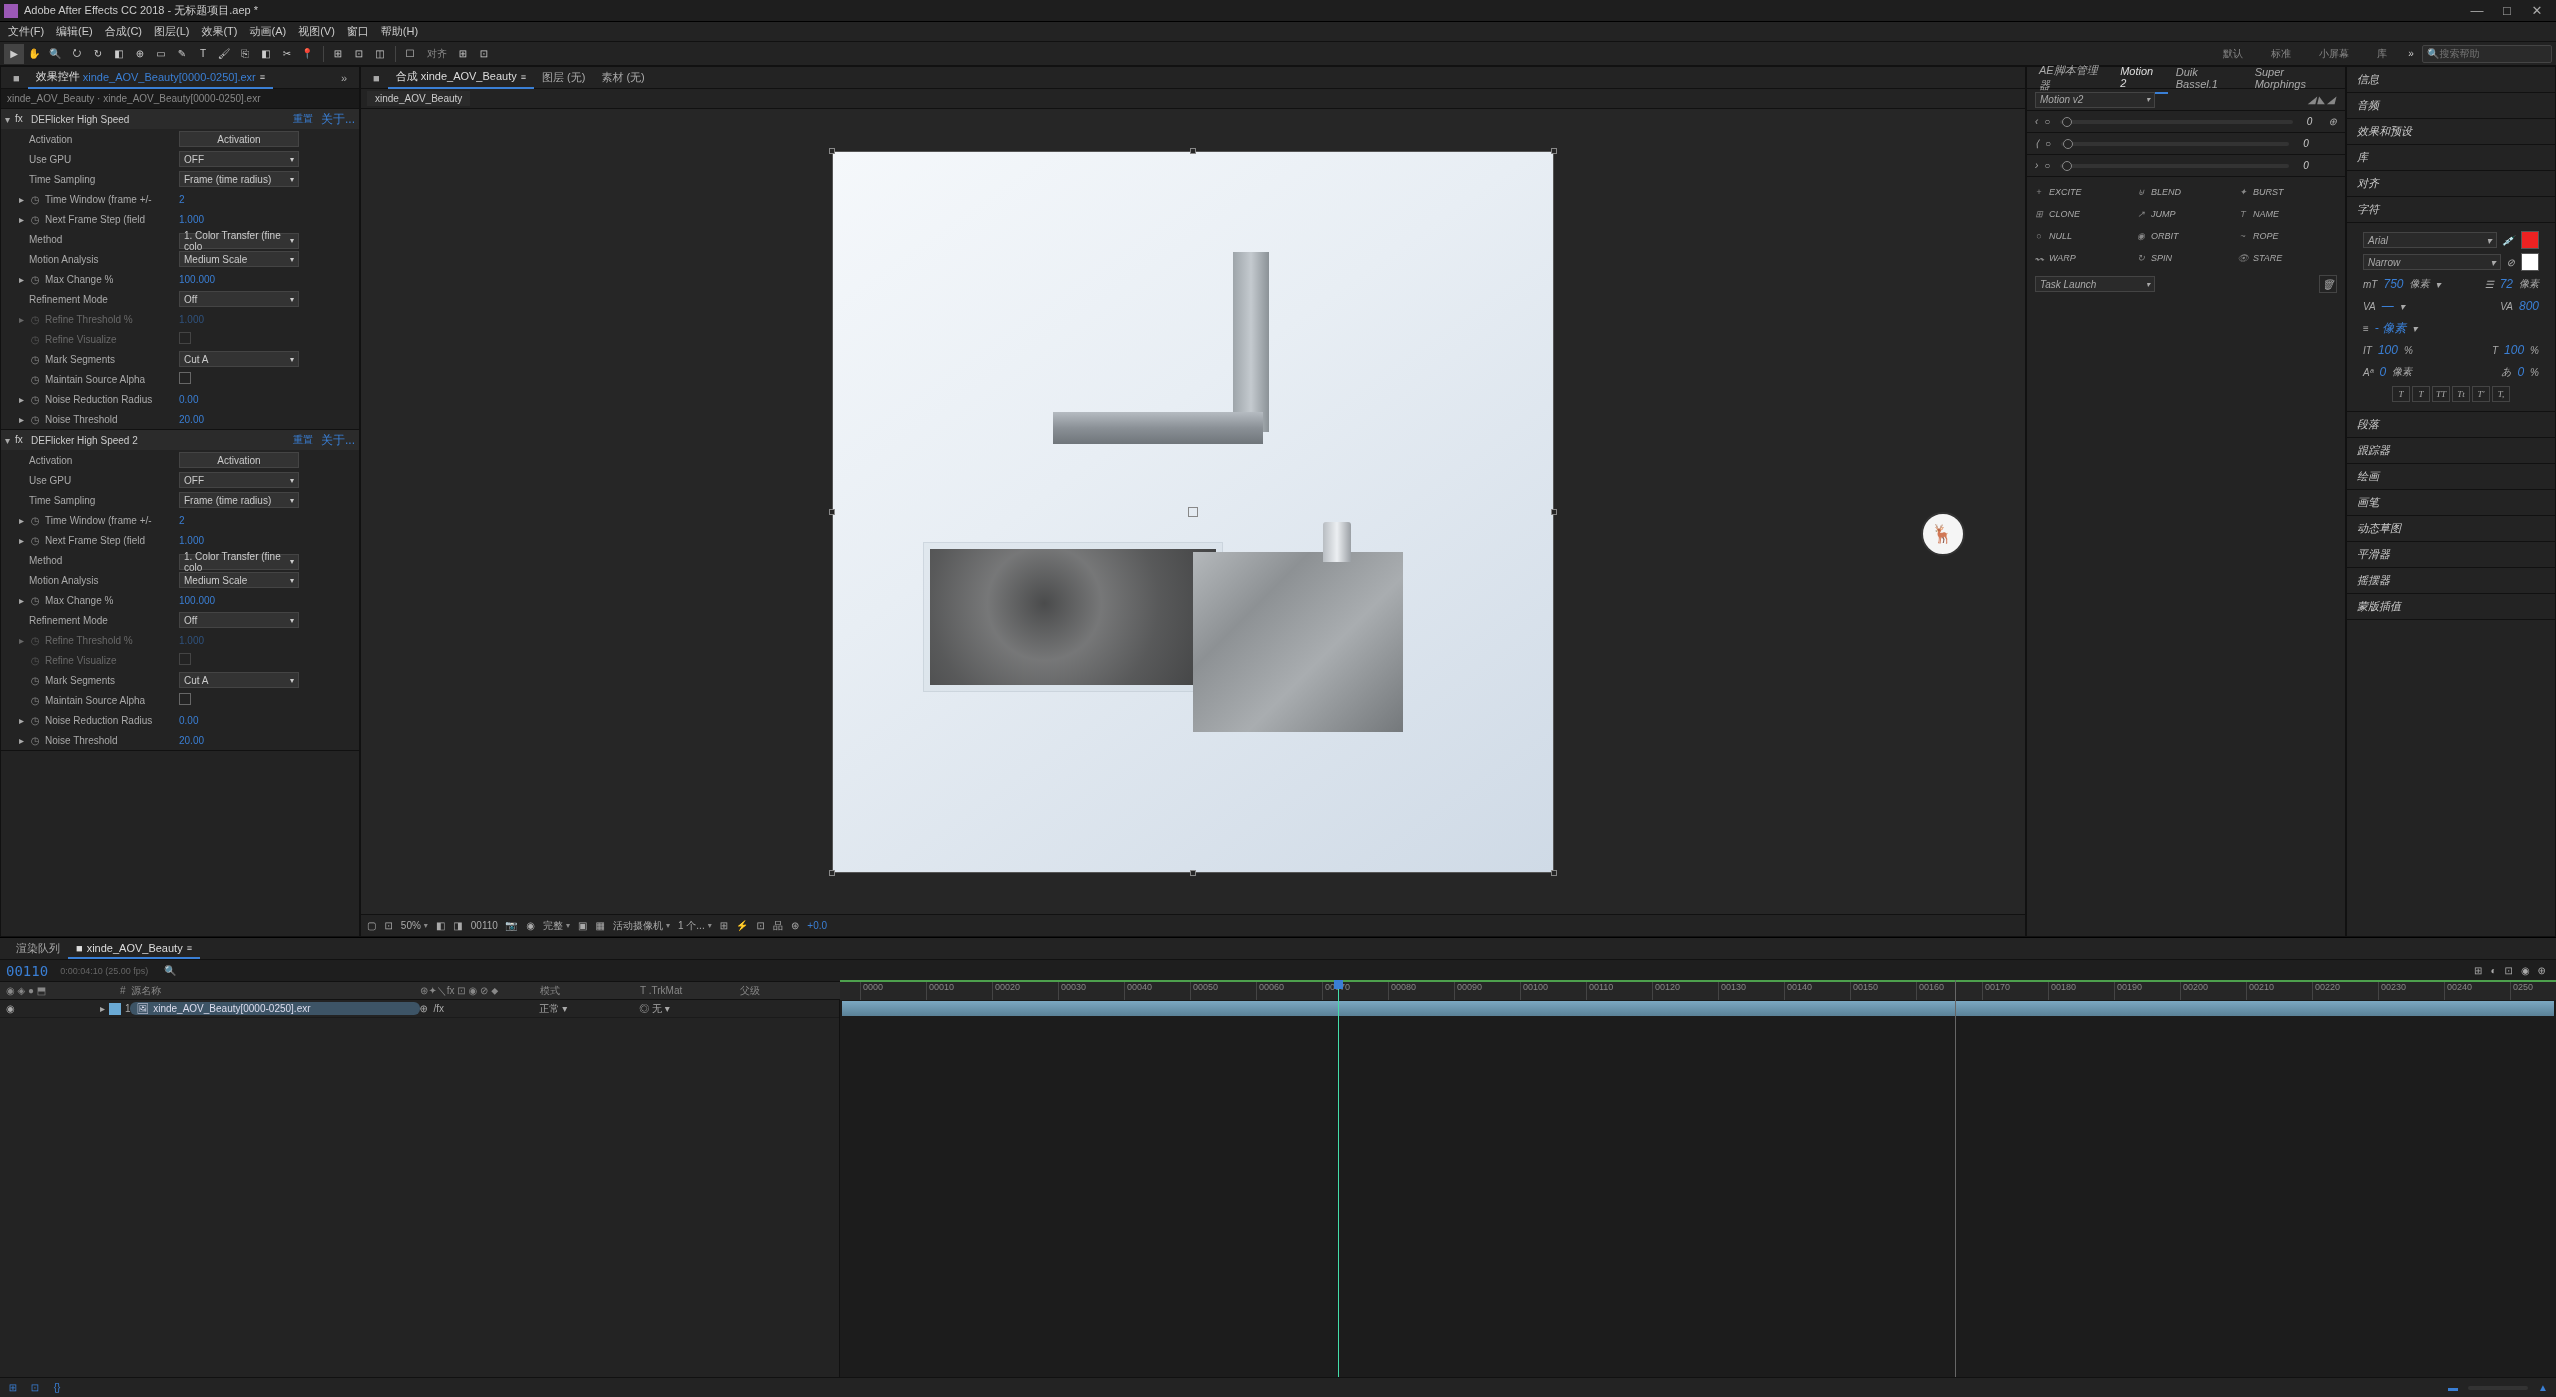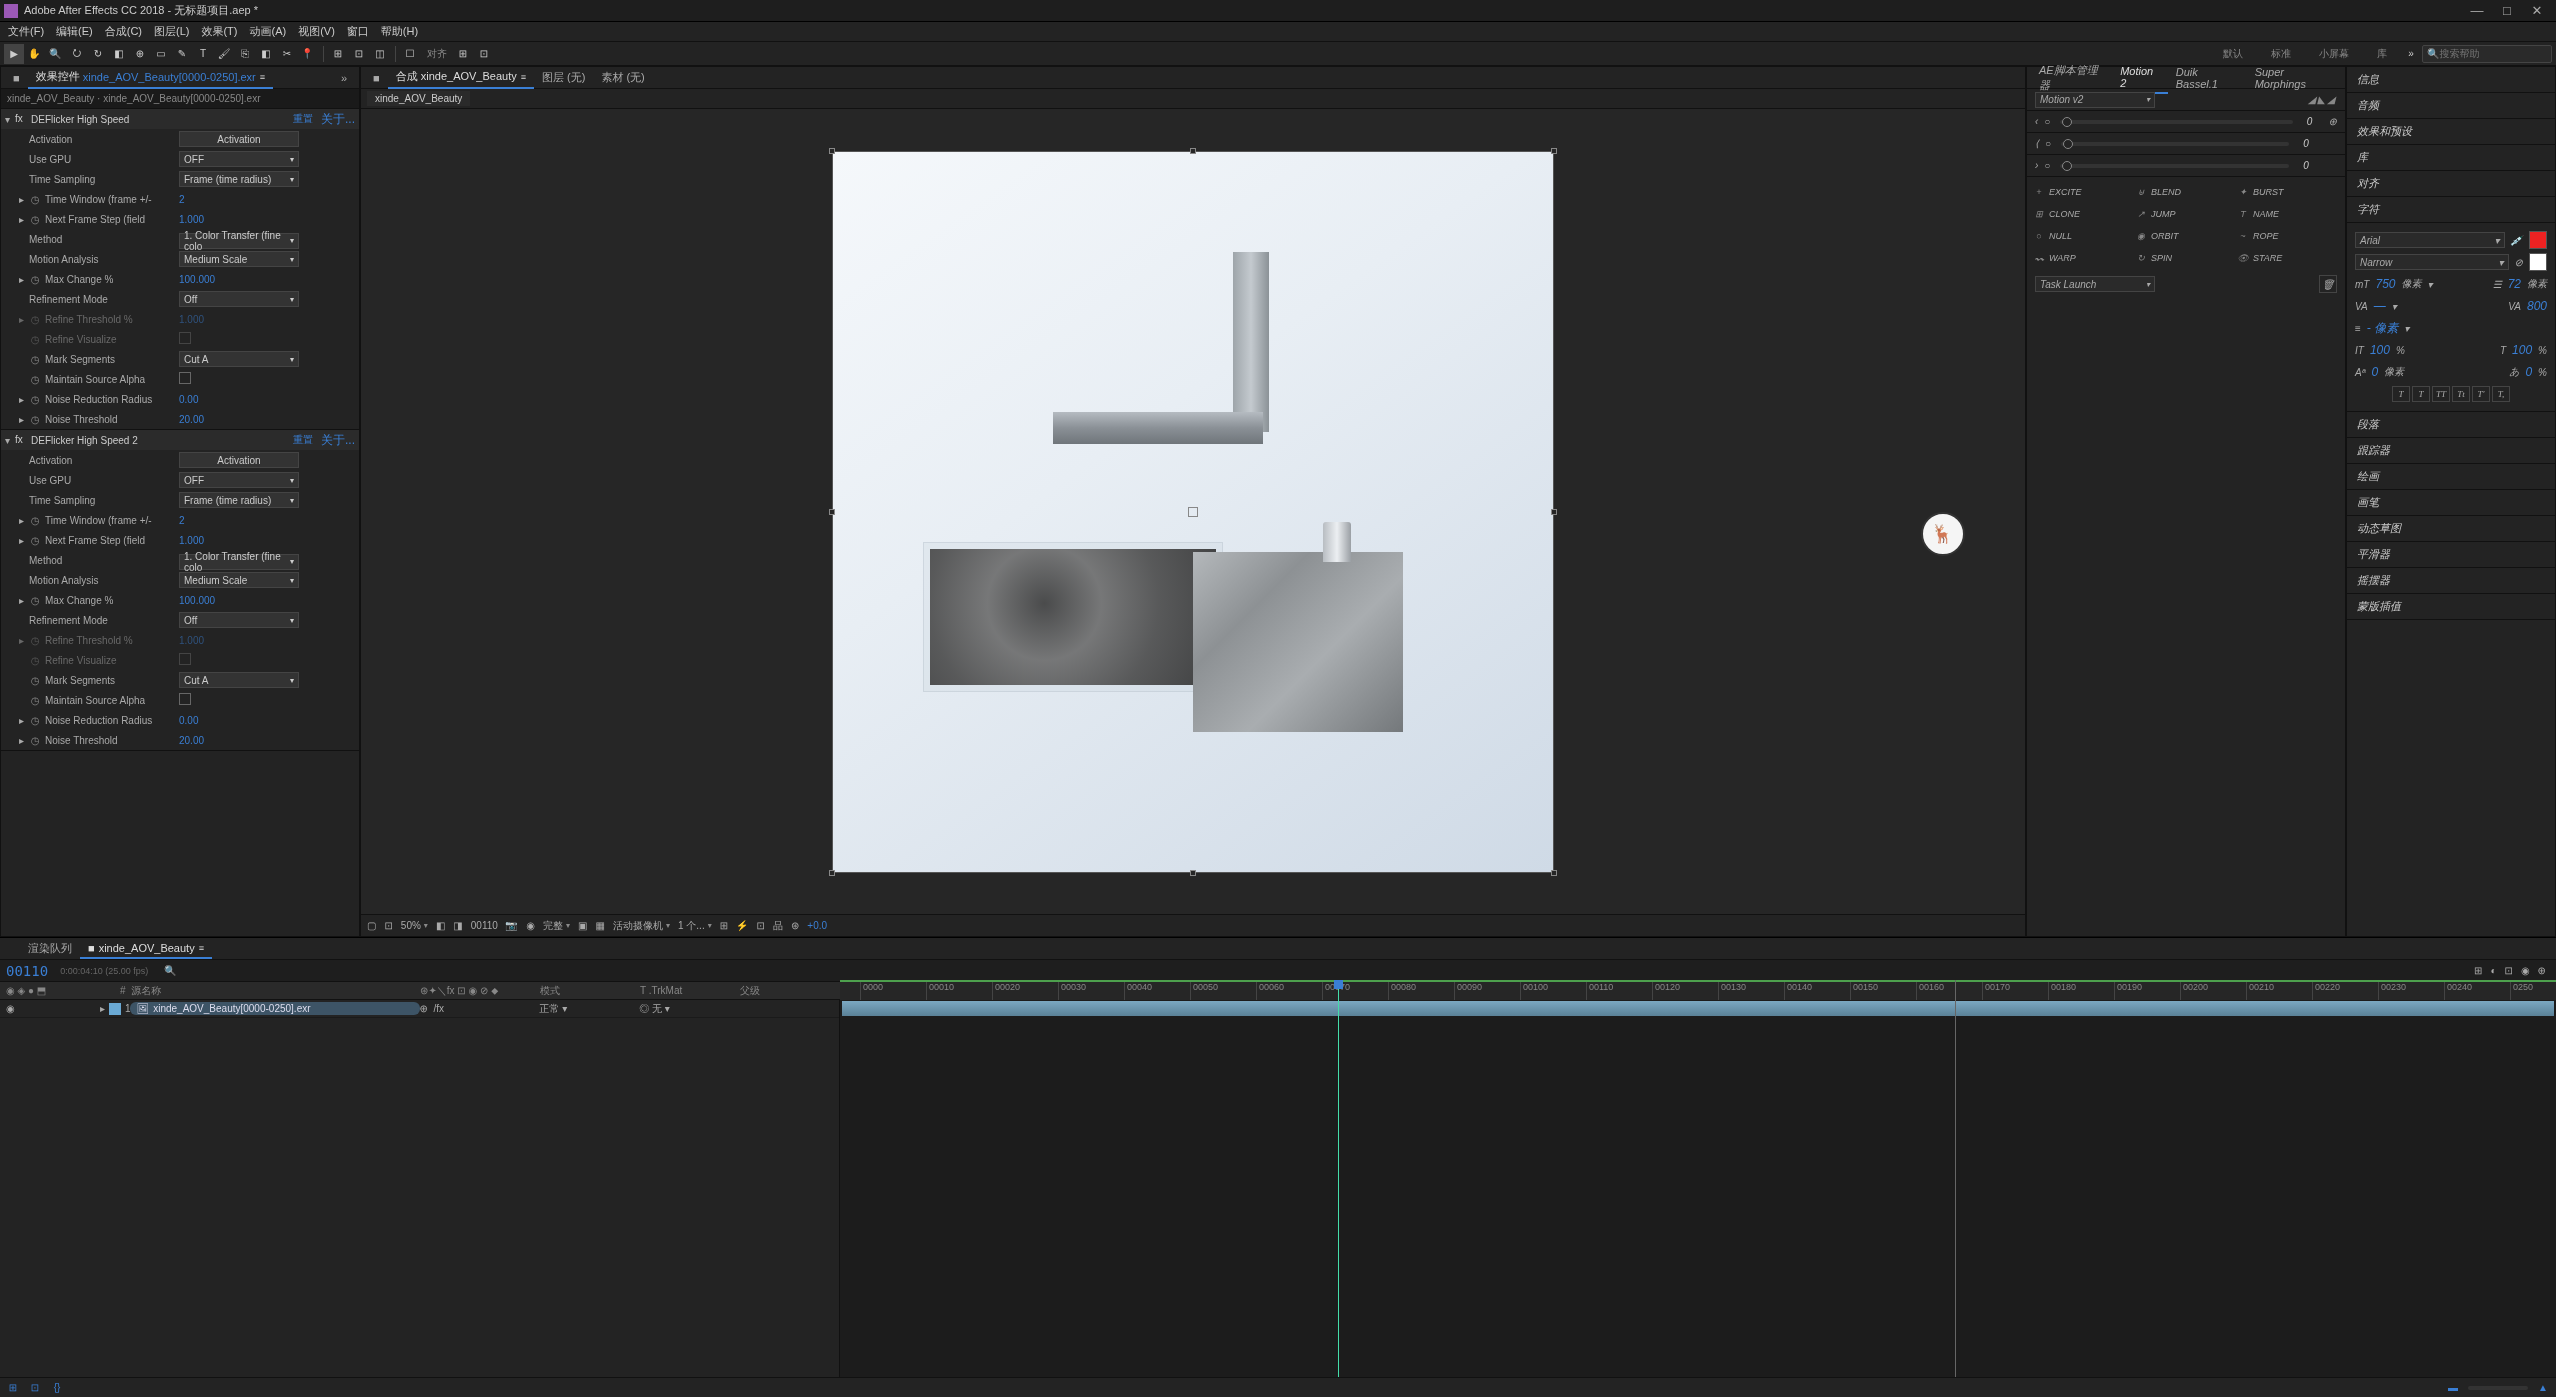--- a/index.html
+++ b/index.html
@@ -76,29 +76,29 @@
 .mt-btns { display: flex; flex-wrap: wrap; padding: 4px 6px; gap: 0; }
 .mt-btns .mbtn { width: 33.33%; height: 22px; display: flex; align-items: center; font-size: 9px; color: #aaa; cursor: pointer; }
 .mt-btns .mbtn .mic { width: 12px; height: 12px; margin-right: 4px; display: inline-flex; align-items: center; justify-content: center; color: #888; }
 .mt-dd { height: 22px; display: flex; align-items: center; padding: 0 8px; }
 .mt-dd .ddbox { width: 120px; height: 16px; background: #2a2a2a; border: 1px solid #444; display: flex; align-items: center; justify-content: space-between; padding: 0 4px; font-size: 10px; }
 .mt-dd .trash { margin-left: auto; width: 18px; height: 18px; display: flex; align-items: center; justify-content: center; border: 1px solid #444; }
 .deer-circle { position: absolute; right: 60px; top: 50%; width: 44px; height: 44px; border: 2px solid #333; border-radius: 50%; background: #f5f5f5; display: flex; align-items: center; justify-content: center; font-size: 18px; color: #333; }
 
 .props-panel { width: 210px; border-left: 1px solid #111; }
 .props-panel .pp-row { height: 26px; display: flex; align-items: center; padding: 0 10px; border-bottom: 1px solid #111; font-size: 11px; color: #ccc; cursor: pointer; }
-.props-panel .pp-section { padding: 6px 8px; border-bottom: 1px solid #111; }
+.props-panel .pp-section { padding: 6px 16px; border-bottom: 1px solid #111; }
 .props-panel .char-row { display: flex; align-items: center; gap: 6px; height: 22px; }
 .props-panel .char-dd { flex: 1; height: 16px; background: #2a2a2a; border: 1px solid #444; display: flex; align-items: center; justify-content: space-between; padding: 0 4px; font-size: 10px; }
 .props-panel .swatch { width: 18px; height: 18px; background: #e22; border: 1px solid #555; }
 .props-panel .char-num { color: #3a7fd5; font-size: 12px; }
 .props-panel .tbtn2 { width: 18px; height: 16px; border: 1px solid #444; display: flex; align-items: center; justify-content: center; font-size: 9px; color: #aaa; cursor: pointer; font-family: Georgia, serif; }
 
 .bottom { height: 460px; background: #232323; border-top: 1px solid #000; display: flex; flex-direction: column; }
-.bt-tabs { height: 22px; display: flex; align-items: center; padding: 0 20px; border-bottom: 1px solid #111; }
+.bt-tabs { height: 22px; display: flex; align-items: center; padding: 0 8px; border-bottom: 1px solid #111; }
 .tc-bar { height: 22px; display: flex; align-items: center; padding: 0 6px; background: #1e1e1e; border-bottom: 1px solid #111; }
 .tc-bar .tc { color: #3a7fd5; font-size: 14px; font-family: monospace; margin-right: 12px; }
 .tl-cols { height: 18px; display: flex; align-items: center; background: #2a2a2a; border-bottom: 1px solid #111; font-size: 10px; color: #888; }
 .tl-cols .c1 { width: 100px; padding-left: 6px; }
 .tl-cols .c2 { width: 320px; }
 .tl-cols .c3 { width: 120px; }
 .tl-cols .c4 { width: 100px; }
 .tl-cols .c5 { width: 100px; }
 .tl-cols .c6 { width: 100px; }
 .tl-ruler { flex: 1; position: relative; height: 18px; background: #262626; display: flex; }

